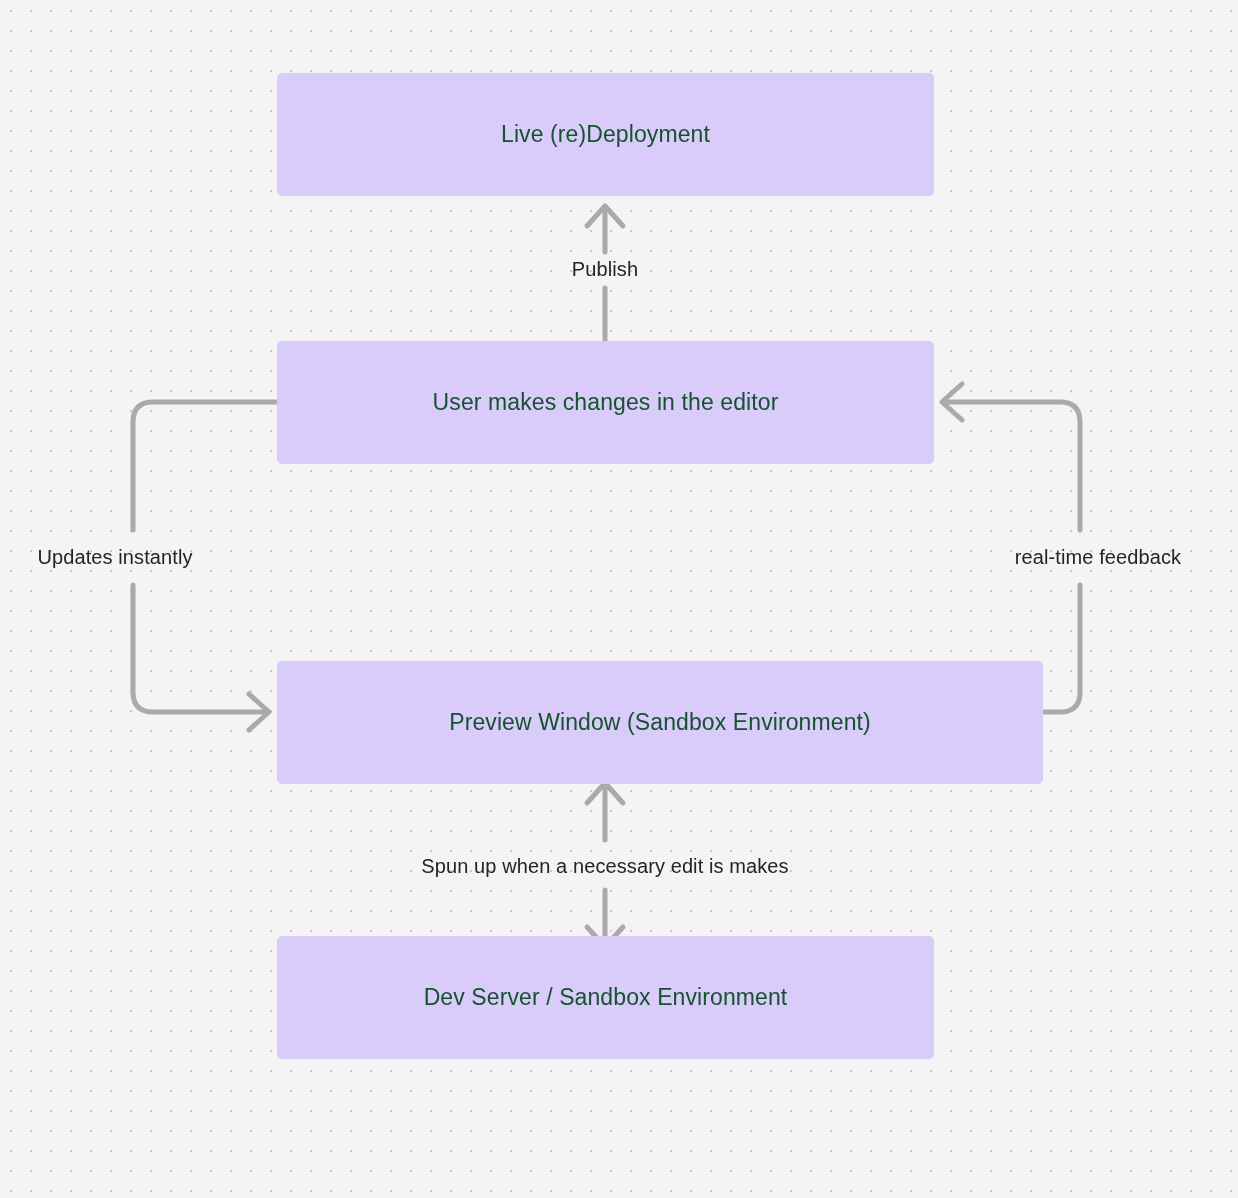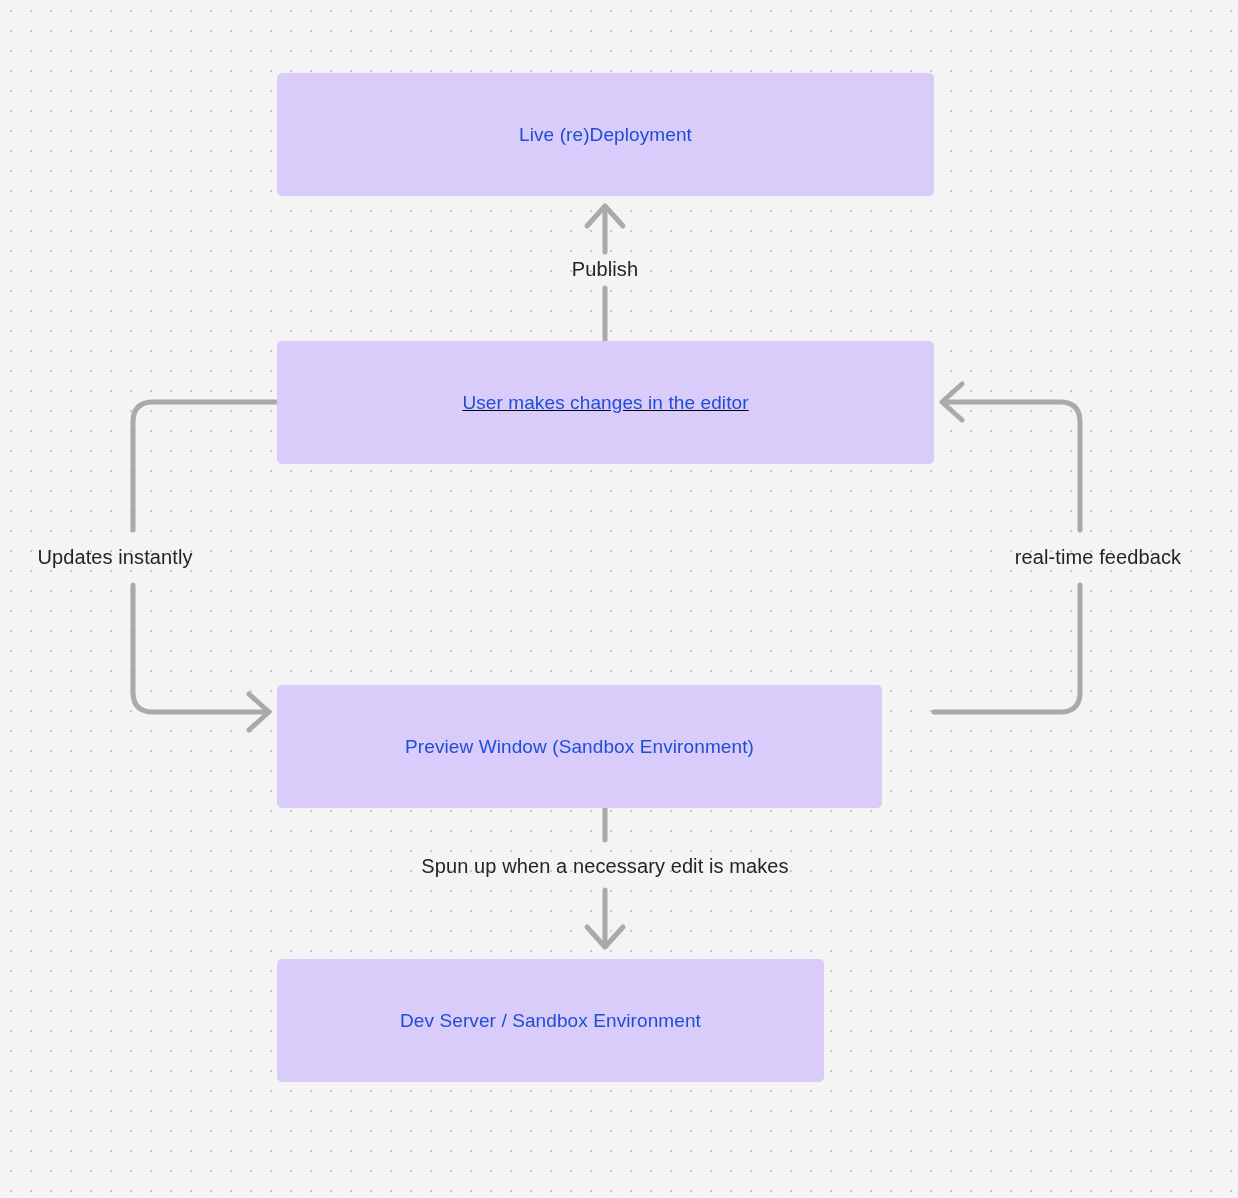--- a/index.html
+++ b/index.html
@@ -40,23 +40,23 @@
     box-sizing: border-box;
     background: #d9cbfa;
     border-radius: 5px;
     display: flex;
     align-items: center;
     justify-content: center;
     text-align: center;
     padding: 0 20px;
   }
   .node-label {
-    font-size: 19px;
+    font-size: 23px;
     line-height: 1.25;
-    color: #1d4ed8;
+    color: #14532d;
     letter-spacing: 0.1px;
     white-space: nowrap;
   }
 
   .edge-label {
     position: absolute;
     font-size: 20px;
     line-height: 1.2;
     color: #232329;
     letter-spacing: 0.1px;
@@ -106,29 +106,29 @@
 
       <path d="M 605 890 L 605 944" stroke="#aaaaaa" stroke-width="5" stroke-linecap="round" fill="none"></path>
       <path d="M 587 927 L 605 947 L 623 927" stroke="#aaaaaa" stroke-width="5" stroke-linecap="round" stroke-linejoin="round" fill="none"></path>
     </g>
   </svg>
 
   <div class="node" style="left:277px; top:73px; width:657px; height:123px;">
     <span class="node-label">Live (re)Deployment</span>
   </div>
 
-  <div class="node" style="left:277px; top:341px; width:657px; height:123px;text-decoration:underline;">
+  <div class="node" style="left:277px; top:341px; width:657px; height:123px;">
     <span class="node-label">User makes changes in the editor</span>
   </div>
 
-  <div class="node" style="left:277px; top:685px; width:605px; height:123px;">
+  <div class="node" style="left:277px; top:661px; width:766px; height:123px;">
     <span class="node-label">Preview Window (Sandbox Environment)</span>
   </div>
 
-  <div class="node" style="left:277px; top:959px; width:547px; height:123px;">
+  <div class="node" style="left:277px; top:936px; width:657px; height:123px;">
     <span class="node-label">Dev Server / Sandbox Environment</span>
   </div>
 
   <div class="edge-label" style="left:605px; top:269px;">Publish</div>
 
   <div class="edge-label" style="left:115px; top:557px;">Updates instantly</div>
 
   <div class="edge-label" style="left:1079px; top:557px;margin-left:19px;">real-time feedback</div>
 
   <div class="edge-label" style="left:605px; top:866px;">Spun up when a necessary edit is makes</div>

